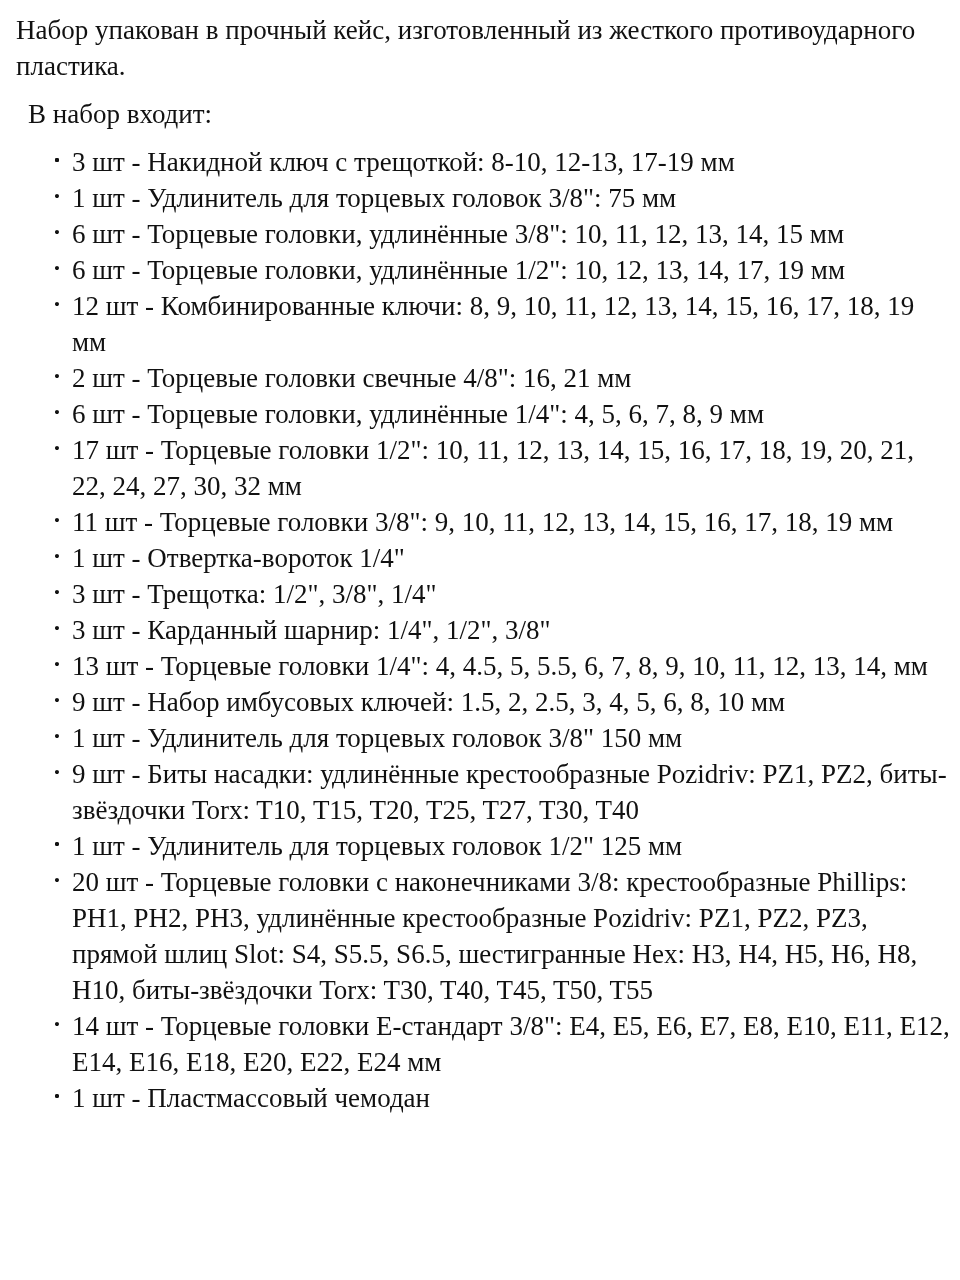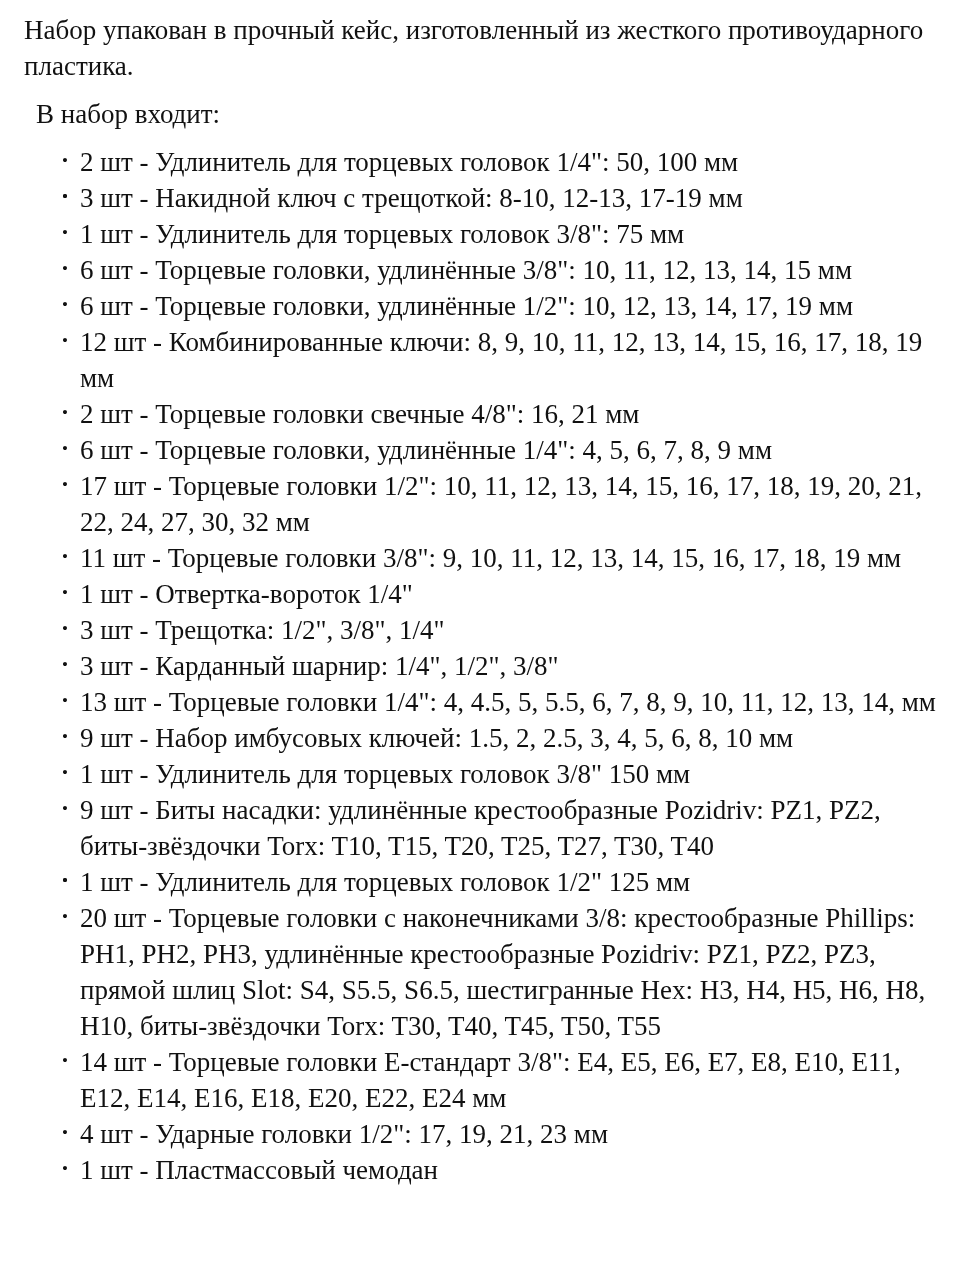--- a/index.html
+++ b/index.html
@@ -13,21 +13,21 @@
     overflow: hidden;
     font-family: "Liberation Serif", "DejaVu Serif", serif;
     font-size: 27px;
     line-height: 36px;
     color: #111111;
   }
   .page {
     box-sizing: border-box;
     width: 960px;
     height: 1280px;
-    padding: 12px 8px 10px 24px;
+    padding: 12px 8px 10px 16px;
     background: #ffffff;
   }
   .intro-paragraph {
     margin: 0;
     max-width: 940px;
   }
   .list-heading {
     margin: 12px;
   }
   ul.item-list {
@@ -49,21 +49,21 @@
     color: #111111;
   }
 </style>
 </head>
 <body>
 
 <div class="page">
   <p class="intro-paragraph">Набор упакован в прочный кейс, изготовленный из жесткого противоударного пластика.</p>
   <p class="list-heading">В набор входит:</p>
   <ul class="item-list">
-      <li><span class="bullet">•</span><span>2 шт - Удлинитель для торцевых головок 1/4": 50, 100 мм</span></li>
+      <li><span class="bullet">•</span></li>
       <li><span class="bullet">•</span></li>
       <li><span class="bullet">•</span><span>3 шт - Накидной ключ с трещоткой: 8-10, 12-13, 17-19 мм</span></li>
       <li><span class="bullet">•</span><span>1 шт - Удлинитель для торцевых головок 3/8": 75 мм</span></li>
       <li><span class="bullet">•</span><span>6 шт - Торцевые головки, удлинённые 3/8": 10, 11, 12, 13, 14, 15 мм</span></li>
       <li><span class="bullet">•</span><span>6 шт - Торцевые головки, удлинённые 1/2": 10, 12, 13, 14, 17, 19 мм</span></li>
       <li><span class="bullet">•</span><span>12 шт - Комбинированные ключи: 8, 9, 10, 11, 12, 13, 14, 15, 16, 17, 18, 19 мм</span></li>
       <li><span class="bullet">•</span><span>2 шт - Торцевые головки свечные 4/8": 16, 21 мм</span></li>
       <li><span class="bullet">•</span><span>6 шт - Торцевые головки, удлинённые 1/4": 4, 5, 6, 7, 8, 9 мм</span></li>
       <li><span class="bullet">•</span><span>17 шт - Торцевые головки 1/2": 10, 11, 12, 13, 14, 15, 16, 17, 18, 19, 20, 21, 22, 24, 27, 30, 32 мм</span></li>
       <li><span class="bullet">•</span><span>11 шт - Торцевые головки 3/8": 9, 10, 11, 12, 13, 14, 15, 16, 17, 18, 19 мм</span></li>
@@ -71,16 +71,16 @@
       <li><span class="bullet">•</span><span>3 шт - Трещотка: 1/2", 3/8", 1/4"</span></li>
       <li><span class="bullet">•</span><span>3 шт - Карданный шарнир: 1/4", 1/2", 3/8"</span></li>
       <li><span class="bullet">•</span><span>13 шт - Торцевые головки 1/4": 4, 4.5, 5, 5.5, 6, 7, 8, 9, 10, 11, 12, 13, 14, мм</span></li>
       <li><span class="bullet">•</span><span>9 шт - Набор имбусовых ключей: 1.5, 2, 2.5, 3, 4, 5, 6, 8, 10 мм</span></li>
       <li><span class="bullet">•</span><span>1 шт - Удлинитель для торцевых головок 3/8" 150 мм</span></li>
       <li><span class="bullet">•</span><span>9 шт - Биты насадки: удлинённые крестообразные Pozidriv: PZ1, PZ2, биты-звёздочки Torx: T10, T15, T20, T25, T27, T30, T40</span></li>
       <li><span class="bullet">•</span></li>
       <li><span class="bullet">•</span><span>1 шт - Удлинитель для торцевых головок 1/2" 125 мм</span></li>
       <li><span class="bullet">•</span><span>20 шт - Торцевые головки с наконечниками 3/8: крестообразные Phillips: PH1, PH2, PH3, удлинённые крестообразные Pozidriv: PZ1, PZ2, PZ3, прямой шлиц Slot: S4, S5.5, S6.5, шестигранные Hex: H3, H4, H5, H6, H8, H10, биты-звёздочки Torx: T30, T40, T45, T50, T55</span></li>
       <li><span class="bullet">•</span><span>14 шт - Торцевые головки Е-стандарт 3/8": E4, E5, E6, E7, E8, E10, E11, E12, E14, E16, E18, E20, E22, E24 мм</span></li>
-      <li><span class="bullet">•</span><span>4 шт - Ударные головки 1/2": 17, 19, 21, 23 мм</span></li>
+      <li><span class="bullet">•</span></li>
       <li><span class="bullet">•</span><span>1 шт - Пластмассовый чемодан</span></li>
     </ul>
 </div>
 
 </body></html>

